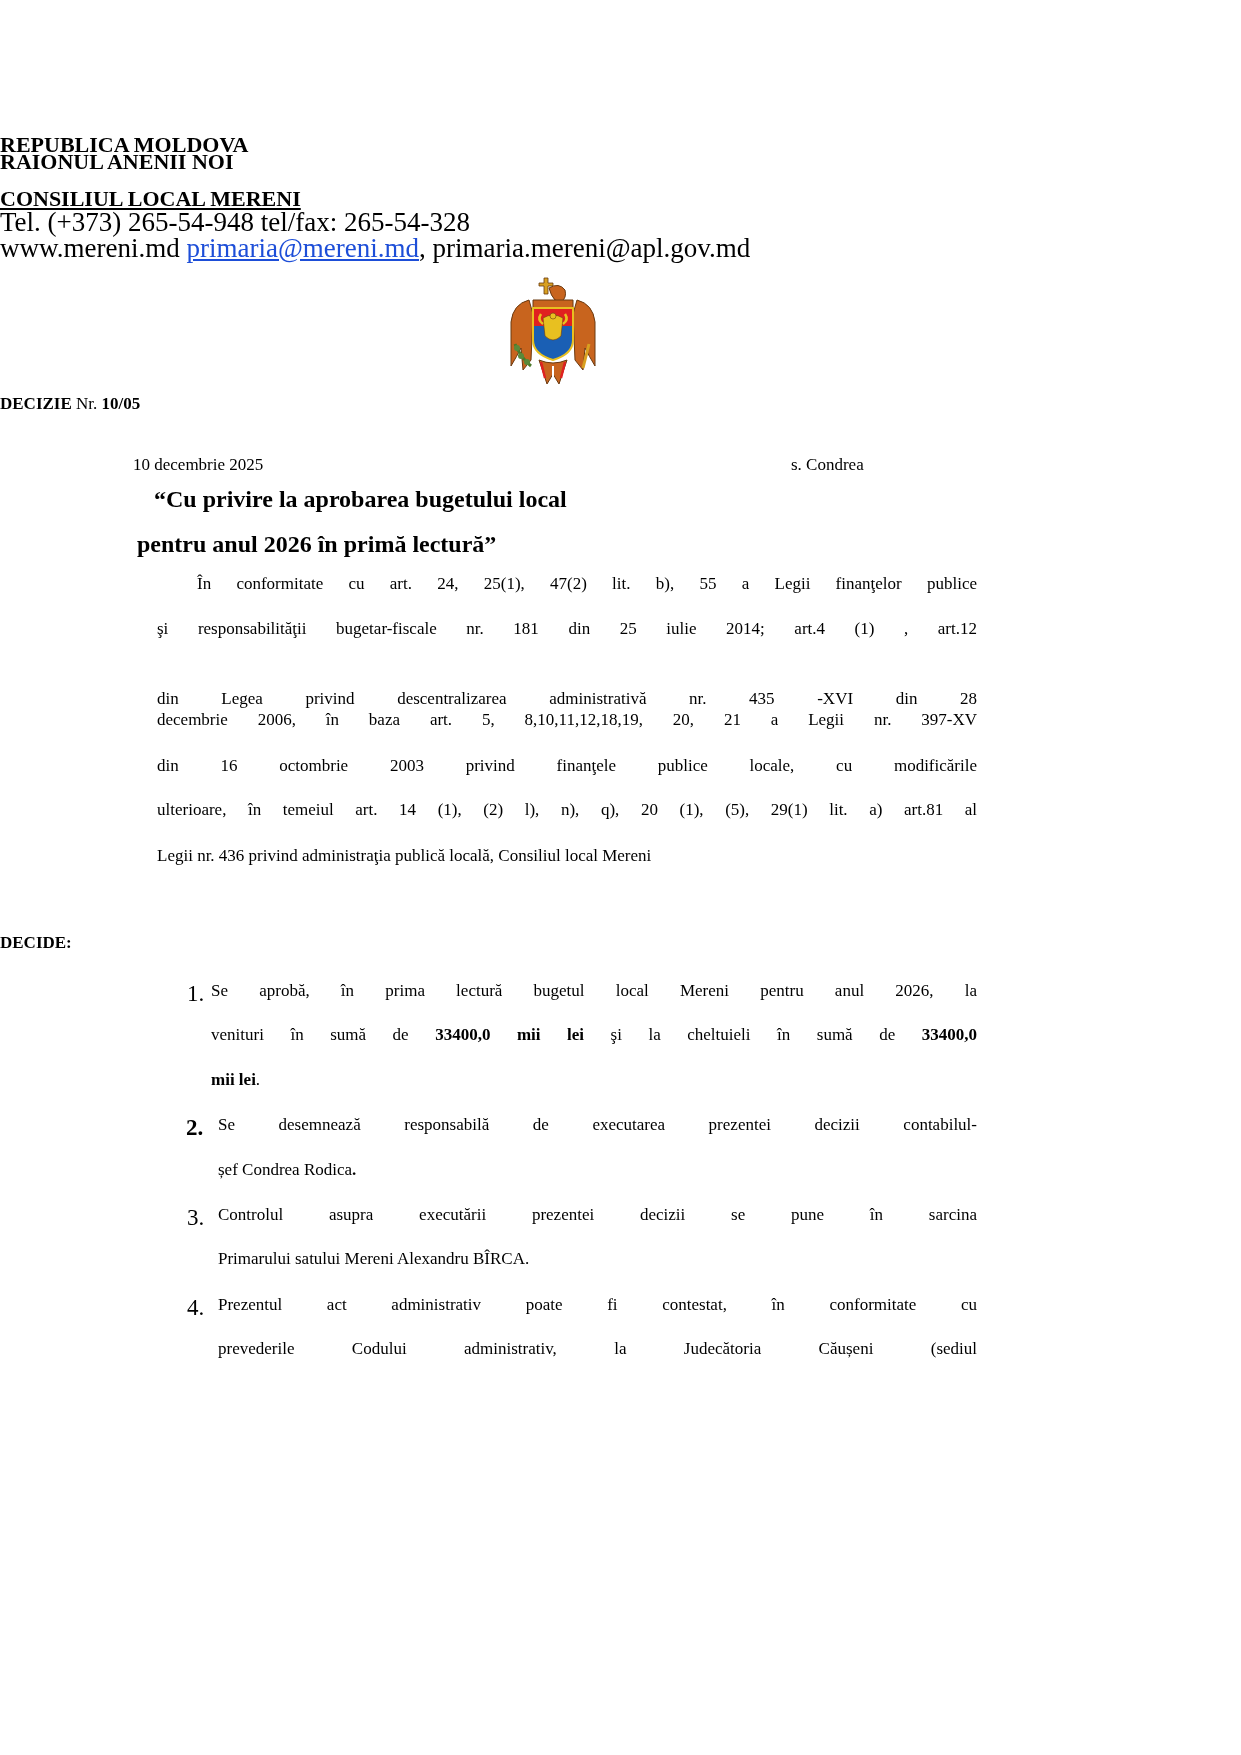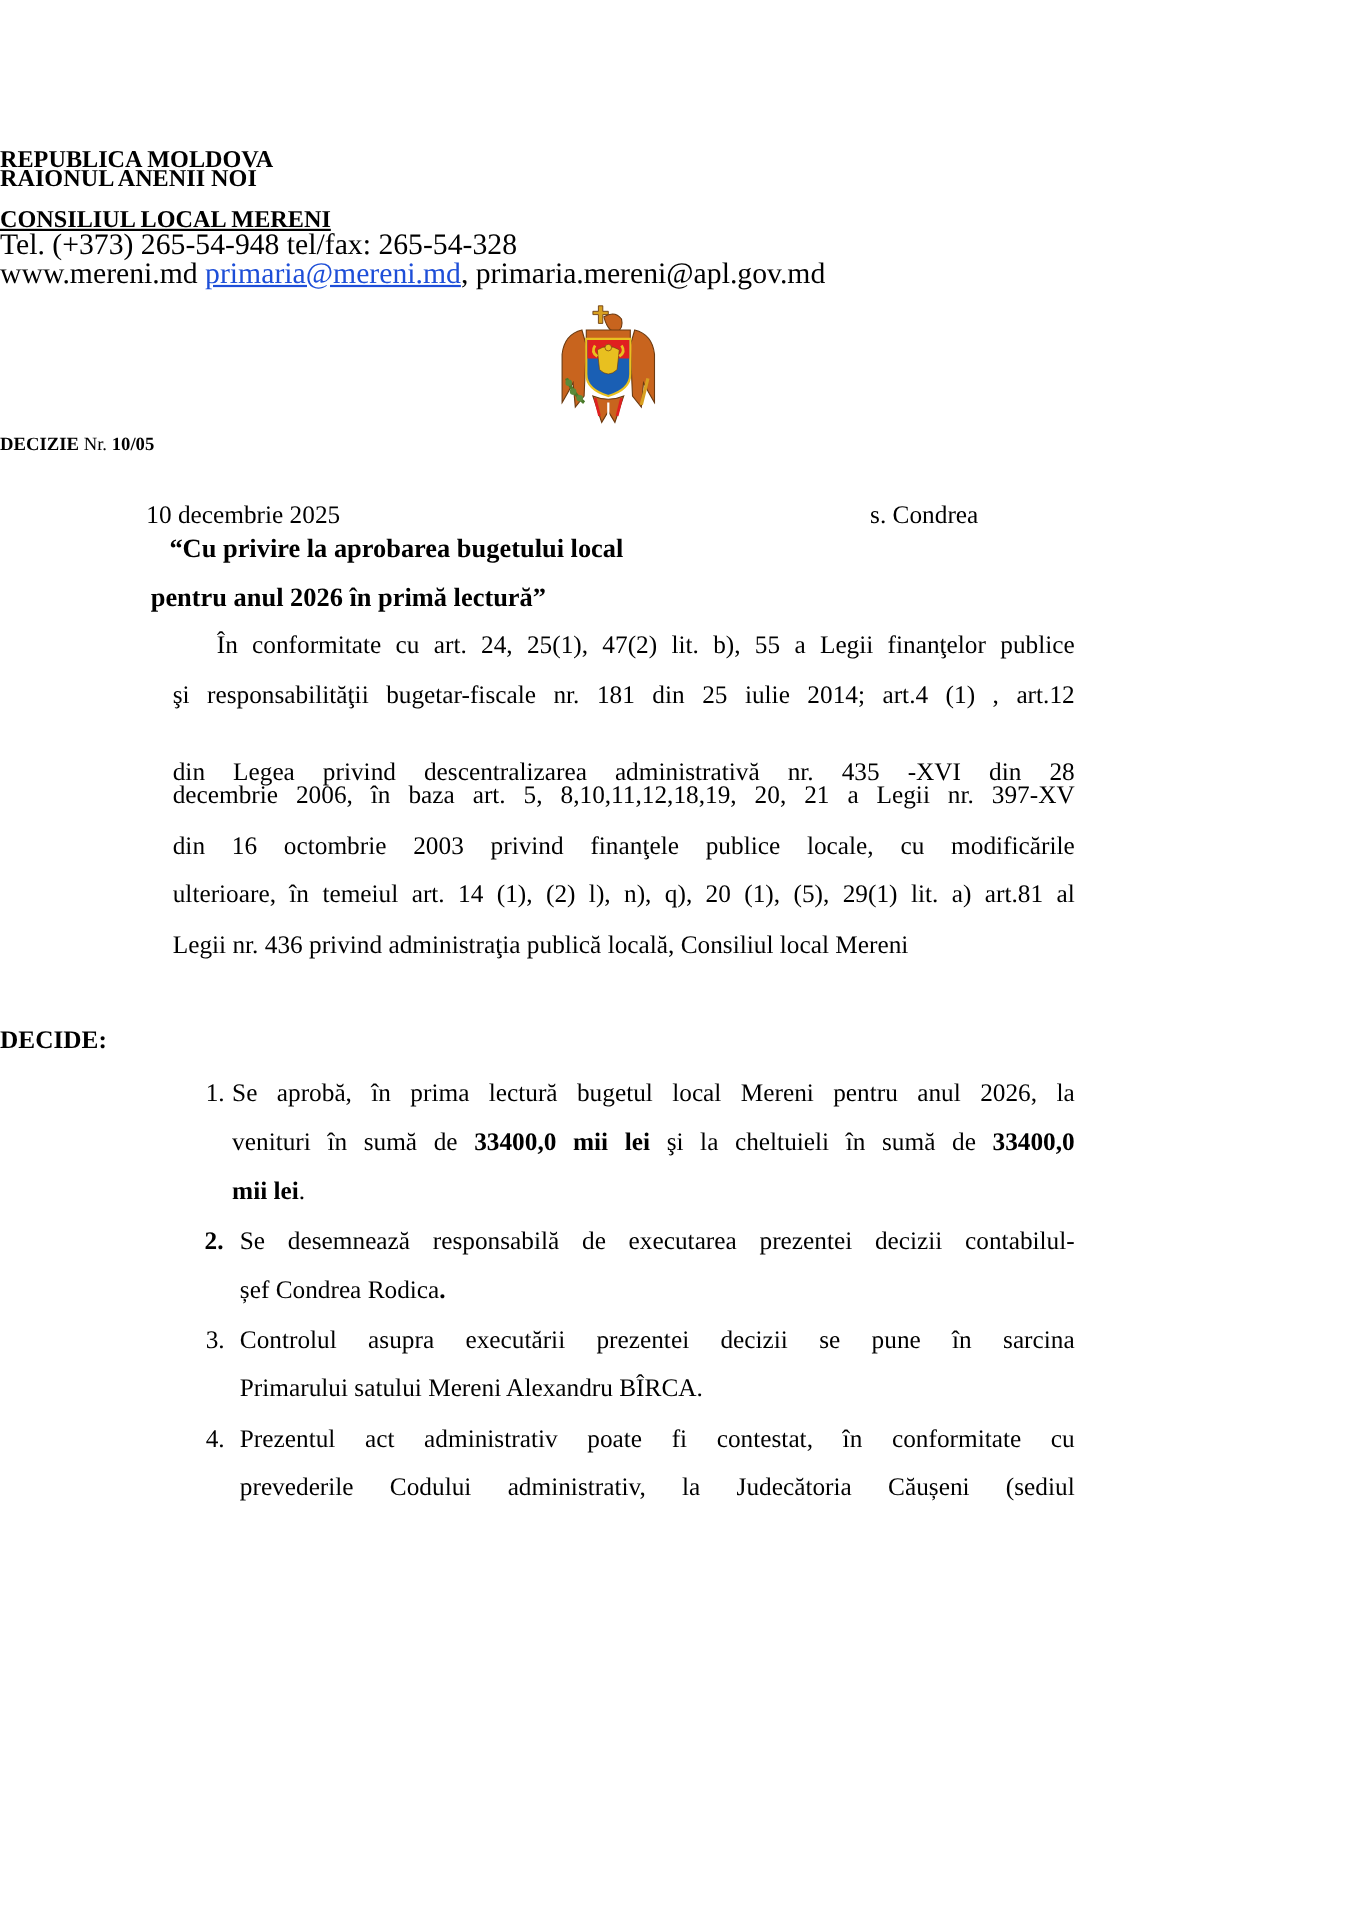--- a/index.html
+++ b/index.html
@@ -6,21 +6,21 @@
   body { width: 1241px; height: 1755px; position: relative; overflow: hidden;
          font-family: "Liberation Serif", "DejaVu Serif", serif; color: #000; }
   .abs { position: absolute; }
   .center { left: 0; width: 1241px; text-align: left; }
   .hdr { font-size: 22px; font-weight: bold; line-height: 28px; }
   .hdr-u { text-decoration: underline; }
   .contact { font-size: 27px; line-height: 28px; }
   .email-link { color: #1d4ed8; text-decoration: underline; }
   .decizie { font-size: 17px; }
   .b { font-weight: bold; }
-  .txt { font-size: 23px; }
+  .txt { font-size: 17px; }
   .title-line { font-size: 24px; font-weight: bold; }
   .num { font-size: 23px; }
 </style>
 </head>
 <body>
 
 <div class="abs center hdr" style="top:131px;">REPUBLICA MOLDOVA</div>
 <div class="abs center hdr" style="top:148px;">RAIONUL ANENII NOI</div>
 <div class="abs center hdr" style="top:185px;"><span class="hdr-u">CONSILIUL LOCAL MERENI</span></div>
 <div class="abs center contact" style="top:208px;">Tel. (+373) 265-54-948 tel/fax: 265-54-328</div>

